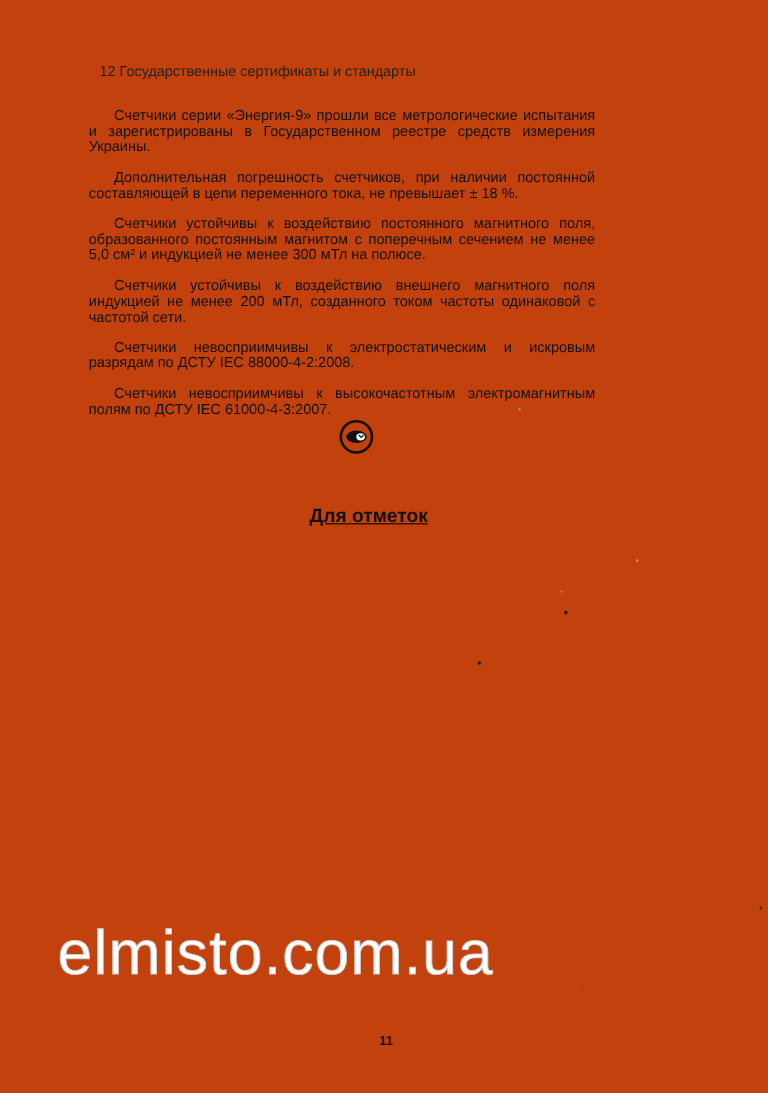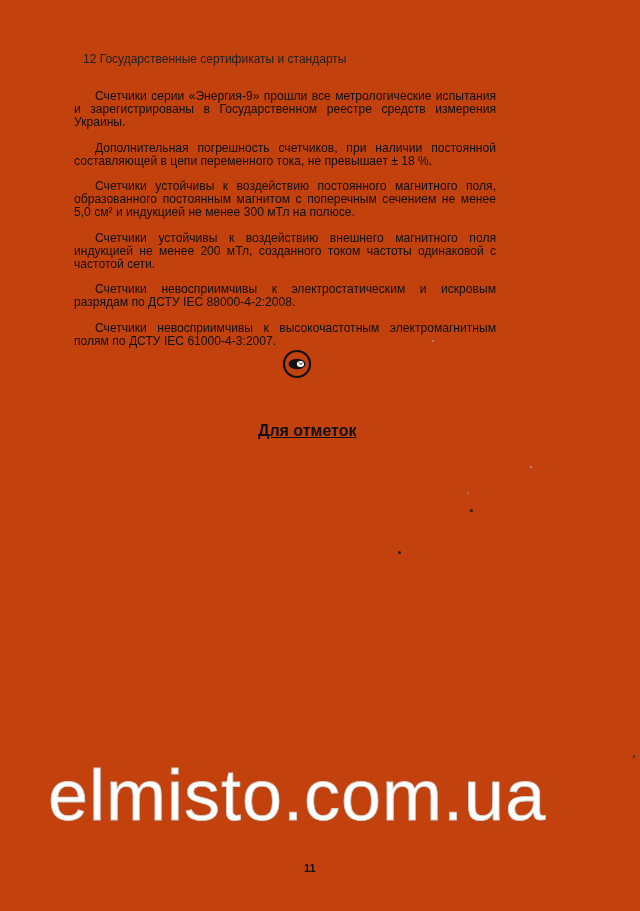--- a/index.html
+++ b/index.html
@@ -25,28 +25,28 @@
   .logo {
     position: absolute; left: 282px; top: 349px; width: 30px; height: 30px;
   }
   .marks-heading {
     position: absolute; left: 258px; top: 422px;
     font-size: 16px; font-weight: bold; text-decoration: underline;
     color: #111;
   }
   .watermark {
     position: absolute; left: 48px; top: 755px;
-    font-size: 72px; line-height: 80px; letter-spacing: 1px;
+    font-size: 52px; line-height: 80px; letter-spacing: 1px;
     color: #fff;
     -webkit-text-stroke: 0.8px #cfcfcf;
     font-family: "Liberation Sans", "DejaVu Sans", sans-serif;
     white-space: nowrap;
   }
   .page-number {
-    position: absolute; left: 304px; top: 862px;
+    position: absolute; left: 316px; top: 862px;
     font-size: 11px; font-weight: bold; color: #111;
   }
   .speck { position: absolute; background: #444; border-radius: 50%; }
 </style>
 </head>
 <body>
 
 <div class="page">
 
   <div class="section-title">12 Государственные сертификаты и стандарты</div>

